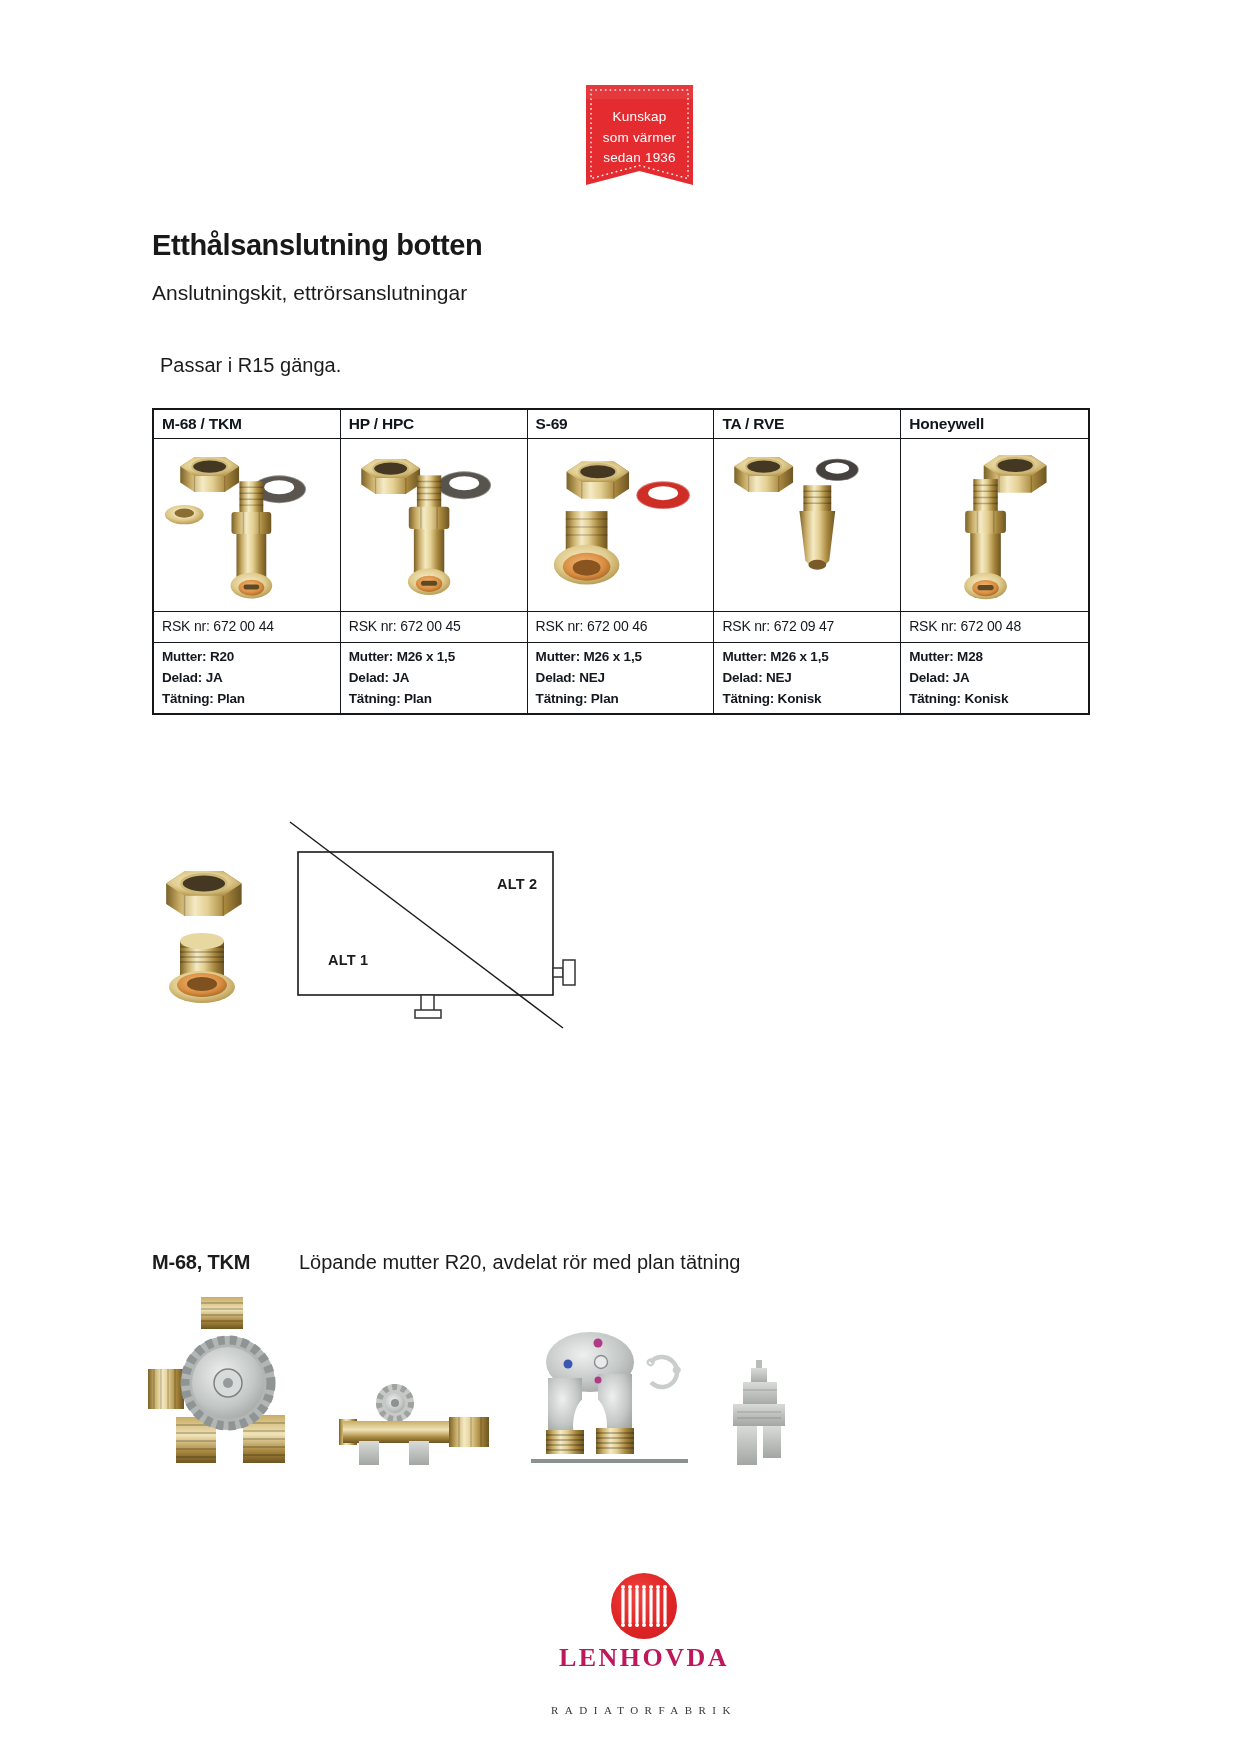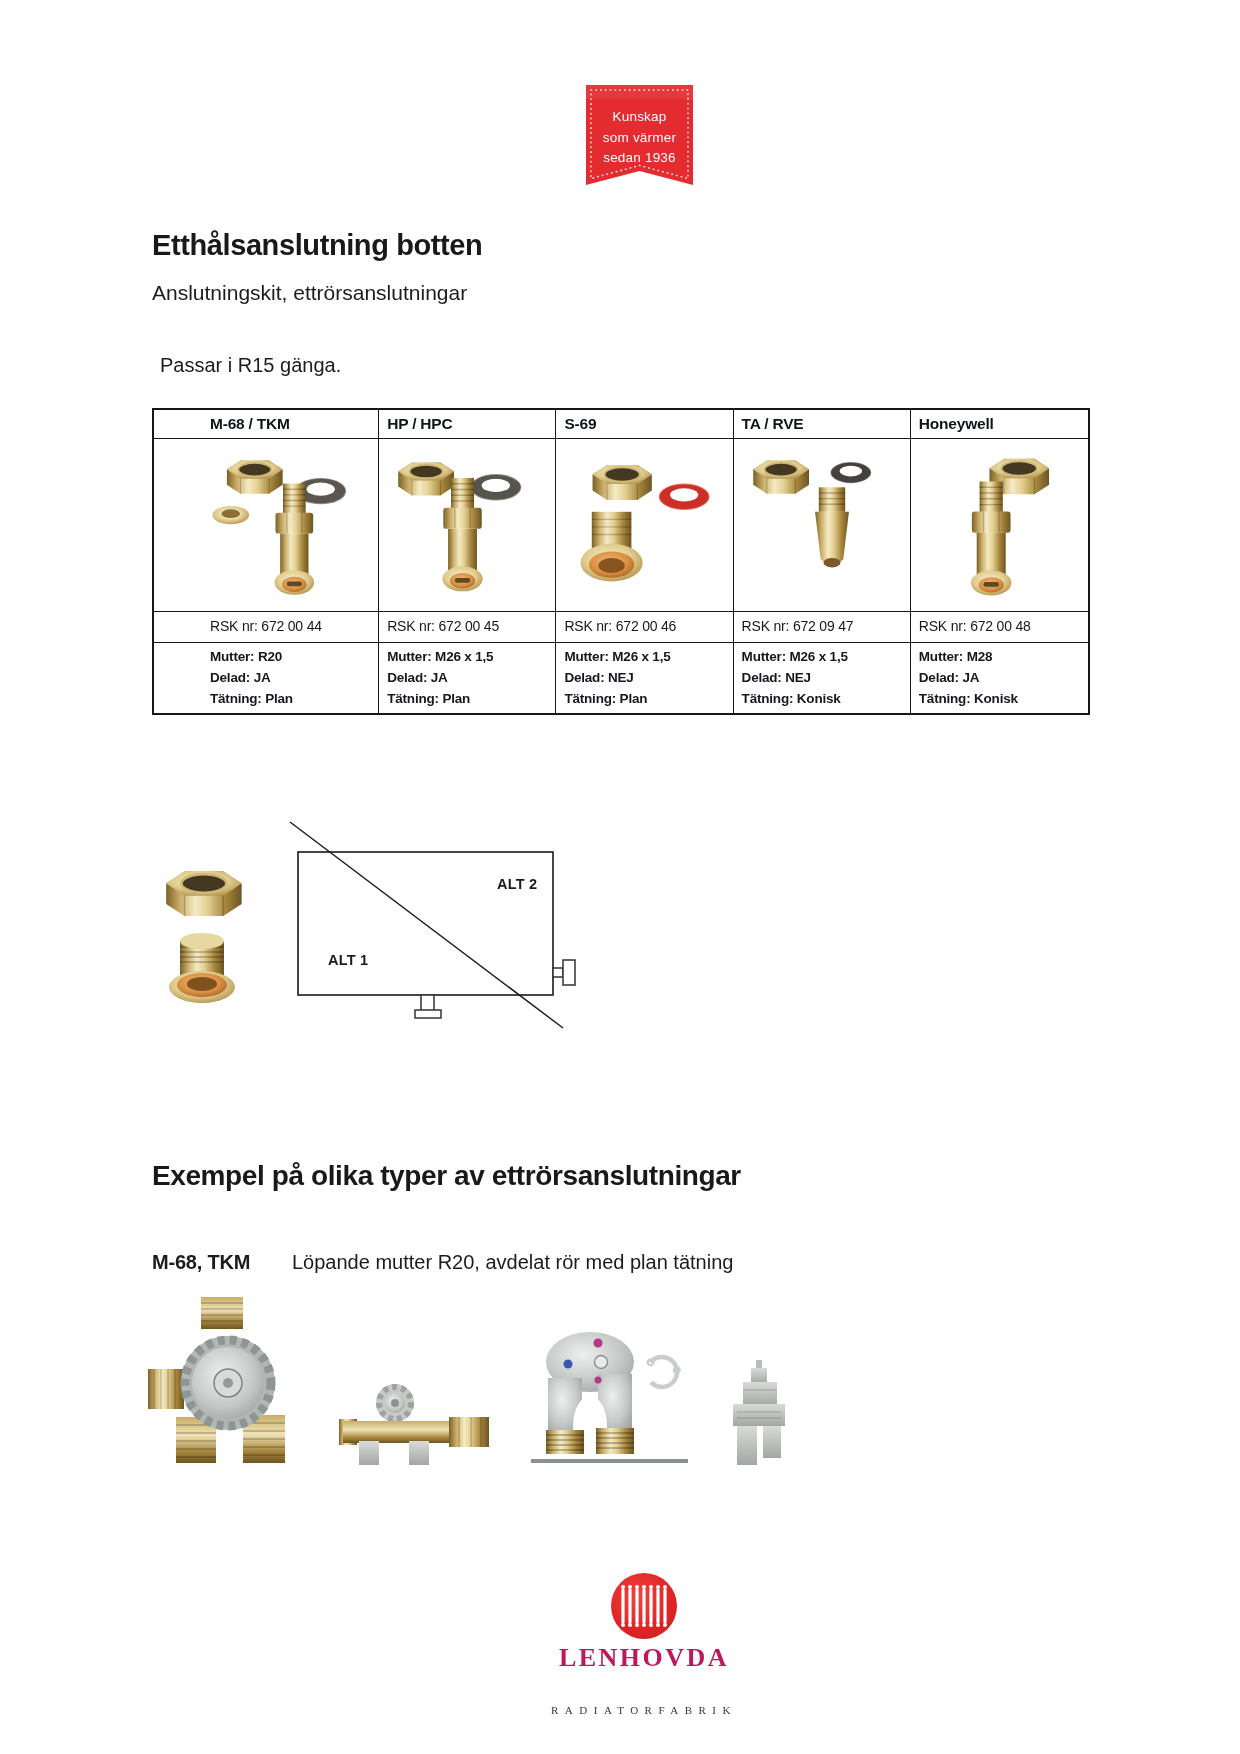--- a/index.html
+++ b/index.html
@@ -18,25 +18,25 @@
     color:#ffffff; font-size:13.5px; line-height:20.5px; letter-spacing:.2px;
   }
 
   
   .doc-title    { left:152px; top:229px;  font-size:29px; font-weight:700; letter-spacing:-.4px; color:#191919; }
   .doc-subtitle { left:152px; top:281px;  font-size:21px; }
   .doc-intro    { left:160px; top:354px;  font-size:20px; }
   .arcu-note    { left:148px; top:784px;  font-size:20.5px; }
   .sec-heading  { left:152px; top:1160px; font-size:28px; font-weight:700; letter-spacing:-.4px; color:#191919; }
   .ex-label     { left:152px; top:1251px; font-size:20px; font-weight:700; letter-spacing:-.2px; }
-  .ex-text      { left:292px; top:1251px; font-size:20px; }
+  .ex-text      { left:299px; top:1251px; font-size:20px; }
 
   
   .ptable { left:152px; top:408px; width:938px; border:2px solid #15181b; background:#fff; }
-  .prow { display:grid; grid-template-columns:repeat(5,1fr); border-bottom:1.5px solid #15181b;padding-left:48px; }
+  .prow { display:grid; grid-template-columns:repeat(5,1fr); border-bottom:1.5px solid #15181b; }
   .prow:last-child { border-bottom:none; }
   .pcell { border-right:1.5px solid #15181b; padding:3px 8px; overflow:hidden; }
   .pcell:last-child { border-right:none; }
   .prow-head .pcell { height:28px; padding-top:5px; font-size:15.5px; font-weight:700; color:#10151c; letter-spacing:-.2px; }
   .prow-imgs .pcell { height:172px; padding:0; }
   .prow-rsk  .pcell { height:30px; padding-top:6px; font-size:14px; font-weight:400; color:#14181f; letter-spacing:-.2px; }
   .prow-det  .pcell { height:70px; padding-top:4px; font-size:13.5px; font-weight:700; line-height:1.55; color:#14181f; letter-spacing:-.2px; }
 
   
   .diagram-svg { left:280px; top:815px; }
@@ -278,21 +278,20 @@
       <rect x="135" y="195" width="26" height="8"></rect>
     </g>
     <g fill="#ffffff" stroke="#333333" stroke-width="1.5">
       <rect x="273" y="153" width="10" height="9"></rect>
       <rect x="283" y="145" width="12" height="25"></rect>
     </g>
   </svg>
   <div class="abs alt1-label">ALT 1</div>
   <div class="abs alt2-label">ALT 2</div>
 
-  <div class="abs sec-heading">Exempel på olika typer av ettrörsanslutningar</div>
   <div class="abs ex-label">M-68, TKM</div>
   <div class="abs ex-text">Löpande mutter R20, avdelat rör med plan tätning</div>
 
   <svg class="abs valve-a" width="165" height="170" viewBox="0 0 165 170">
     <rect x="55" y="2" width="42" height="32" fill="url(#gBrassV)"></rect>
     <path d="M55,8 h42 M55,14 h42 M55,20 h42 M55,26 h42" stroke="#00000040" stroke-width="1.6"></path>
     <rect x="2" y="74" width="36" height="40" fill="url(#gBrass)"></rect>
     <path d="M8,74 v40 M15,74 v40 M22,74 v40 M29,74 v40" stroke="#00000035" stroke-width="1.4"></path>
     <rect x="30" y="122" width="40" height="46" fill="url(#gBrassV)"></rect>
     <path d="M30,130 h40 M30,138 h40 M30,146 h40 M30,154 h40 M30,162 h40" stroke="#00000040" stroke-width="1.6"></path>

